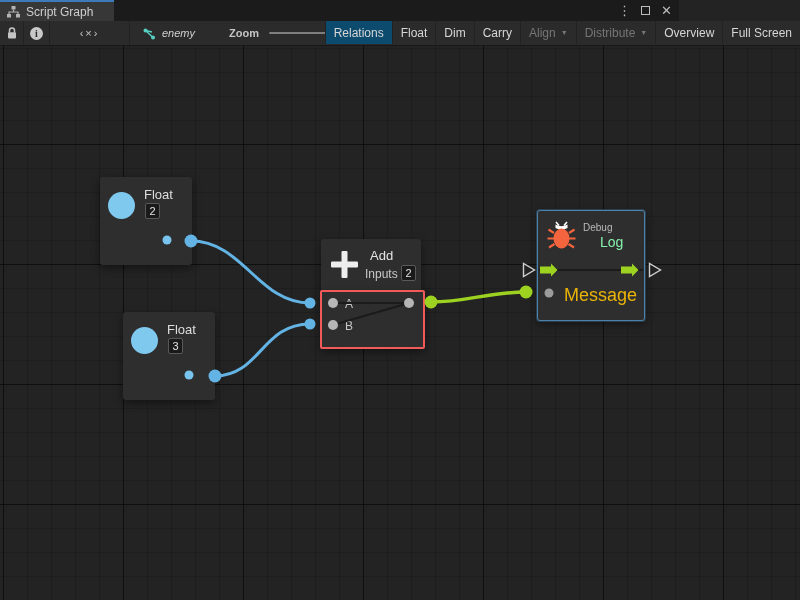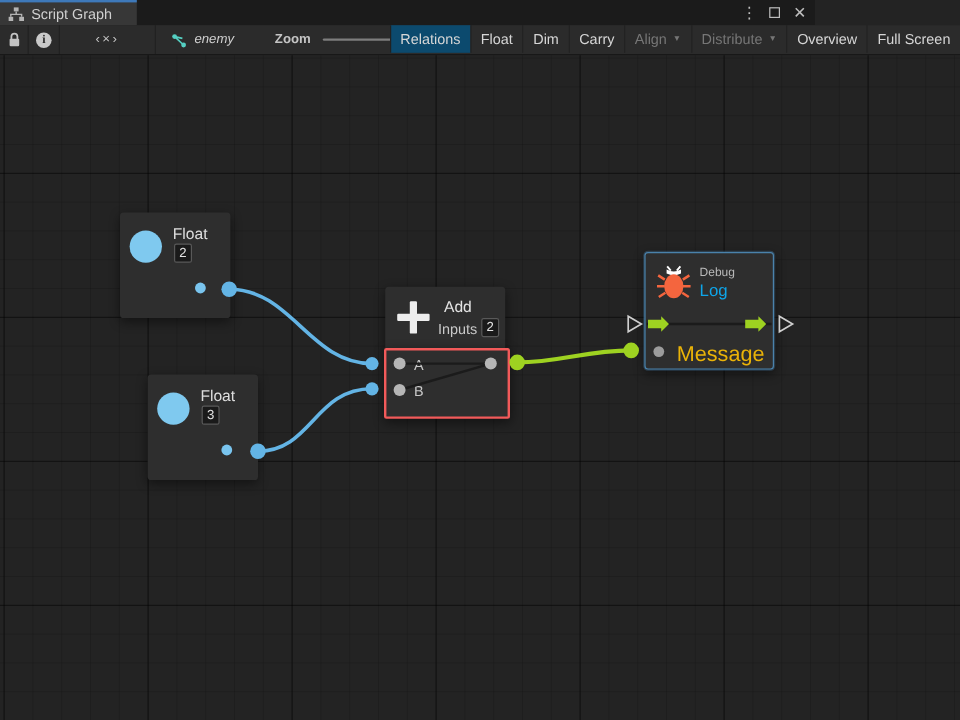--- a/index.html
+++ b/index.html
@@ -62,25 +62,25 @@
   .add-title { position:absolute; left:49px; top:9px; font-size:13px; color:#e4e4e4; }
   .add-inputs-label { position:absolute; left:44px; top:28px; font-size:12px; color:#c9c9c9; }
   .add-inputs-val { left:80px; top:26px; }
   .plus-wrap { position:absolute; left:8px; top:10px; }
   .add-ports { position:absolute; left:320px; top:244px; width:105px; height:59px; background:#2e2e2e;
     border:2px solid #f25a5a; border-radius:2px; box-shadow:0 3px 9px rgba(0,0,0,0.45); }
   .port-label { position:absolute; font-size:12px; color:#c8c8c8; }
   .pl-a { left:23px; top:5px; } .pl-b { left:23px; top:27px; }
 
   
-  .node-debug { left:537px; top:164px; width:108px; height:98px; border:1px solid #4a82ab;
+  .node-debug { left:537px; top:164px; width:108px; height:111px; border:1px solid #4a82ab;
     box-shadow:0 0 0 1px rgba(74,130,171,0.35), 0 3px 9px rgba(0,0,0,0.45); }
   .bug-wrap { position:absolute; left:9px; top:9px; }
   .debug-cat { position:absolute; left:45px; top:11px; font-size:10px; color:#bababa; }
-  .debug-title { position:absolute; left:45px; top:23px; font-size:14px; color:#0ea5e9;text-align:right; }
+  .debug-title { position:absolute; left:62px; top:23px; font-size:14px; color:#86efac;text-align:right; }
   .msg-label { position:absolute; left:26px; top:74px; font-size:18px; color:#eab308; }
 
   .overlay { position:absolute; top:0; left:0; width:800px; height:554px; pointer-events:none; }
 </style>
 </head>
 <body>
 
 <div class="window">
 
   <div class="tabbar">

